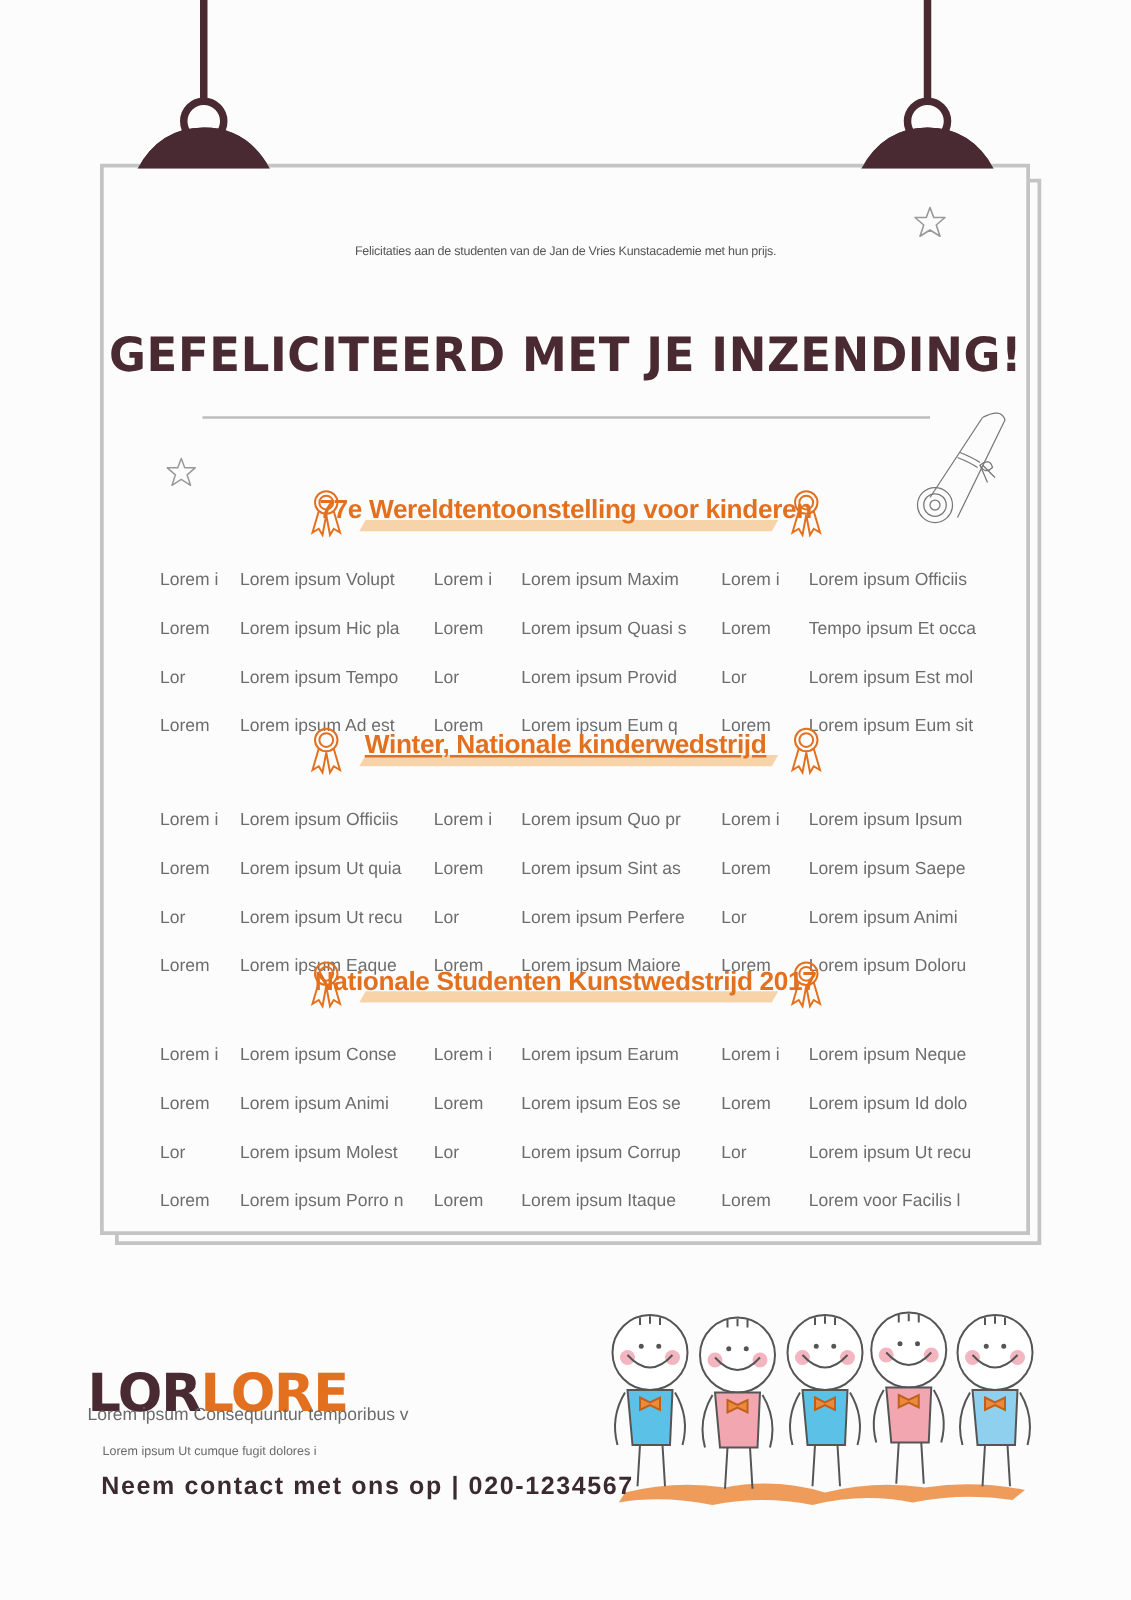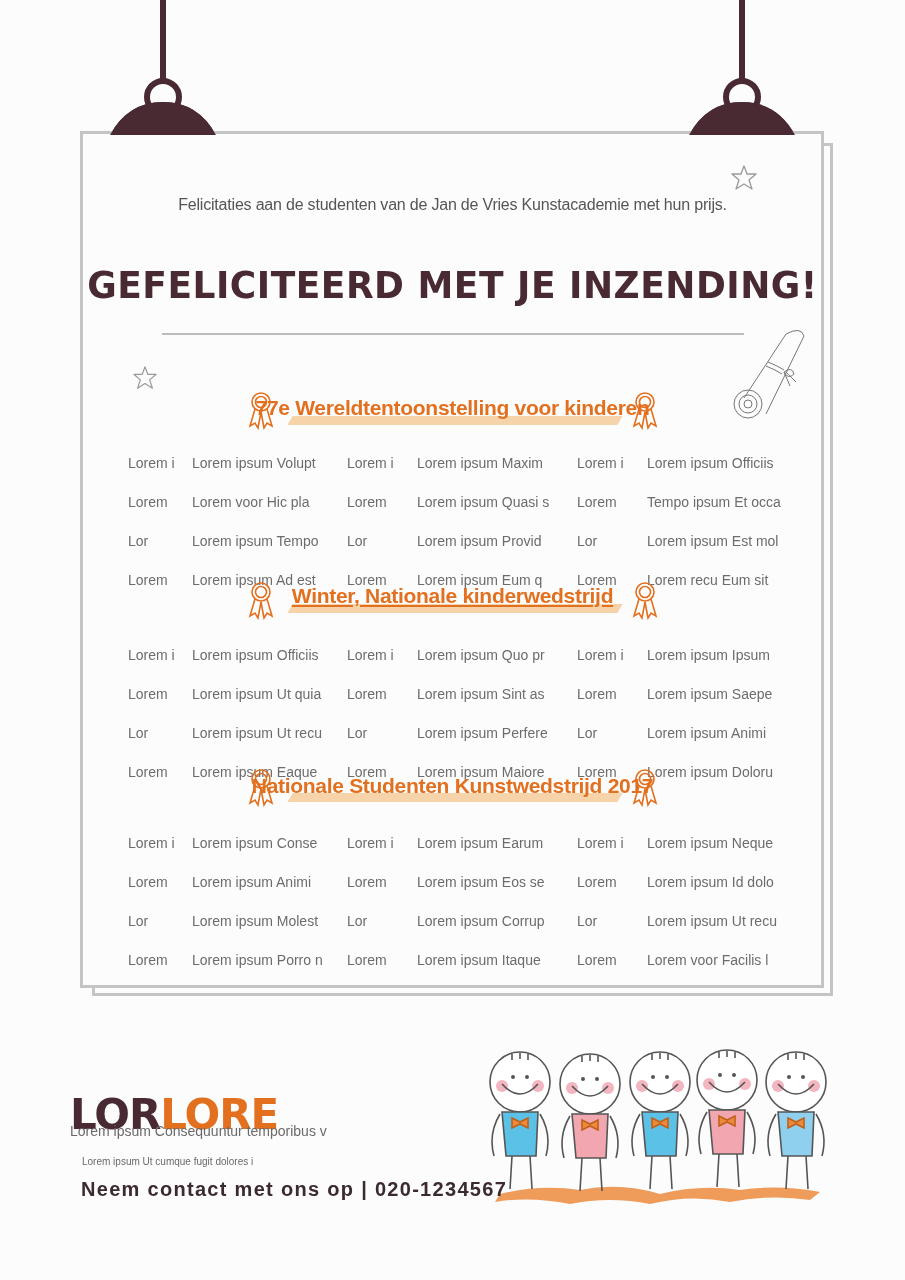--- a/index.html
+++ b/index.html
@@ -1,21 +1,21 @@
 <!DOCTYPE html>
 <html><head>
 <meta charset="utf-8">
 <style>
   html, body { margin:0; padding:0; }
   body { width:905px; height:1280px; background:#fdfcfd; position:relative; overflow:hidden; font-family:"Liberation Sans", sans-serif; }
   .abs { position:absolute; }
   .lamp { position:absolute; width:110px; height:135px; }
   .frame-back { position:absolute; left:92px; top:143px; width:741px; height:853px; border:3px solid #c4c4c4; background:#fdfcfd; box-sizing:border-box; }
   .frame { position:absolute; left:80px; top:131px; width:744px; height:857px; border:3px solid #c4c4c4; background:#fdfcfd; box-sizing:border-box; }
-  .subtitle { position:absolute; left:0; width:905px; top:196px; text-align:center; font-size:16px; color:#555; letter-spacing:-0.2px; }
+  .subtitle { position:absolute; left:0; width:905px; top:196px; text-align:center; font-size:10px; color:#555; letter-spacing:-0.2px; }
   .title { position:absolute; left:0; width:905px; top:264px; text-align:center; font-family:"DejaVu Sans", sans-serif; font-weight:bold; font-size:36px; color:#4a2a32; letter-spacing:0.5px; transform:scaleY(1.05); }
   .divider { position:absolute; left:162px; top:333px; width:582px; height:2px; background:#bdbdbd; }
   .sec-title { position:absolute; left:0; width:905px; text-align:center; font-size:21px; font-weight:bold; color:#e2701e; letter-spacing:-0.3px; z-index:3; }
   .sec-band { position:absolute; height:9px; background:#f6d3a8; transform:skewX(-30deg); z-index:2; }
   .medal { position:absolute; width:30px; height:40px; z-index:4; }
   .row { position:absolute; left:0; width:905px; height:20px; font-size:14px; color:#6c6c6c;text-align:center; }
   .row span { position:absolute; top:0; white-space:nowrap; }
   .c0{left:128px}.c1{left:192px}.c2{left:347px}.c3{left:417px}.c4{left:577px}.c5{left:647px}
   .logo { position:absolute; left:70px; top:1090px; font-family:"DejaVu Sans", sans-serif; font-weight:bold; font-size:42px; letter-spacing:-1px; transform:scaleY(1.0); z-index:1; }
   .logo .a { color:#4a2a32; } .logo .b { color:#e2701e; }
@@ -93,41 +93,41 @@
 <div class="row" style="top:455px;">
   <span class="c0">Lorem i</span>
     <span class="c1">Lorem ipsum Volupt</span>
     <span class="c2">Lorem i</span>
     <span class="c3">Lorem ipsum Maxim</span>
     <span class="c4">Lorem i</span>
     <span class="c5">Lorem ipsum Officiis</span>
 </div>
 <div class="row" style="top:494px;">
   <span class="c0">Lorem</span>
-    <span class="c1">Lorem voor Hic pla</span>
+    <span class="c1">Lorem ipsum Hic pla</span>
     <span class="c2">Lorem</span>
     <span class="c3">Lorem ipsum Quasi s</span>
     <span class="c4">Lorem</span>
     <span class="c5">Tempo ipsum Et occa</span>
 </div>
 <div class="row" style="top:533px;">
   <span class="c0">Lor</span>
     <span class="c1">Lorem ipsum Tempo</span>
     <span class="c2">Lor</span>
     <span class="c3">Lorem ipsum Provid</span>
     <span class="c4">Lor</span>
     <span class="c5">Lorem ipsum Est mol</span>
 </div>
 <div class="row" style="top:572px;">
   <span class="c0">Lorem</span>
     <span class="c1">Lorem ipsum Ad est</span>
     <span class="c2">Lorem</span>
     <span class="c3">Lorem ipsum Eum q</span>
     <span class="c4">Lorem</span>
-    <span class="c5">Lorem recu Eum sit</span>
+    <span class="c5">Lorem ipsum Eum sit</span>
 </div>
 
 <div class="sec-band" style="left:290px;top:604px;width:330px;"></div>
 <div class="sec-title" style="top:584px;text-decoration:underline;">Winter, Nationale kinderwedstrijd</div>
 <svg class="medal" style="left:246px;top:580px;" viewBox="0 0 30 40">
     <g fill="none" stroke="#e2701e" stroke-width="1.6">
       <circle cx="15" cy="12" r="9"></circle>
       <circle cx="15" cy="12" r="5.5"></circle>
       <path d="M9 19 L4 36 L9 33 L12 38 L15 22 M21 19 L26 36 L21 33 L18 38 L15 22"></path>
     </g>

